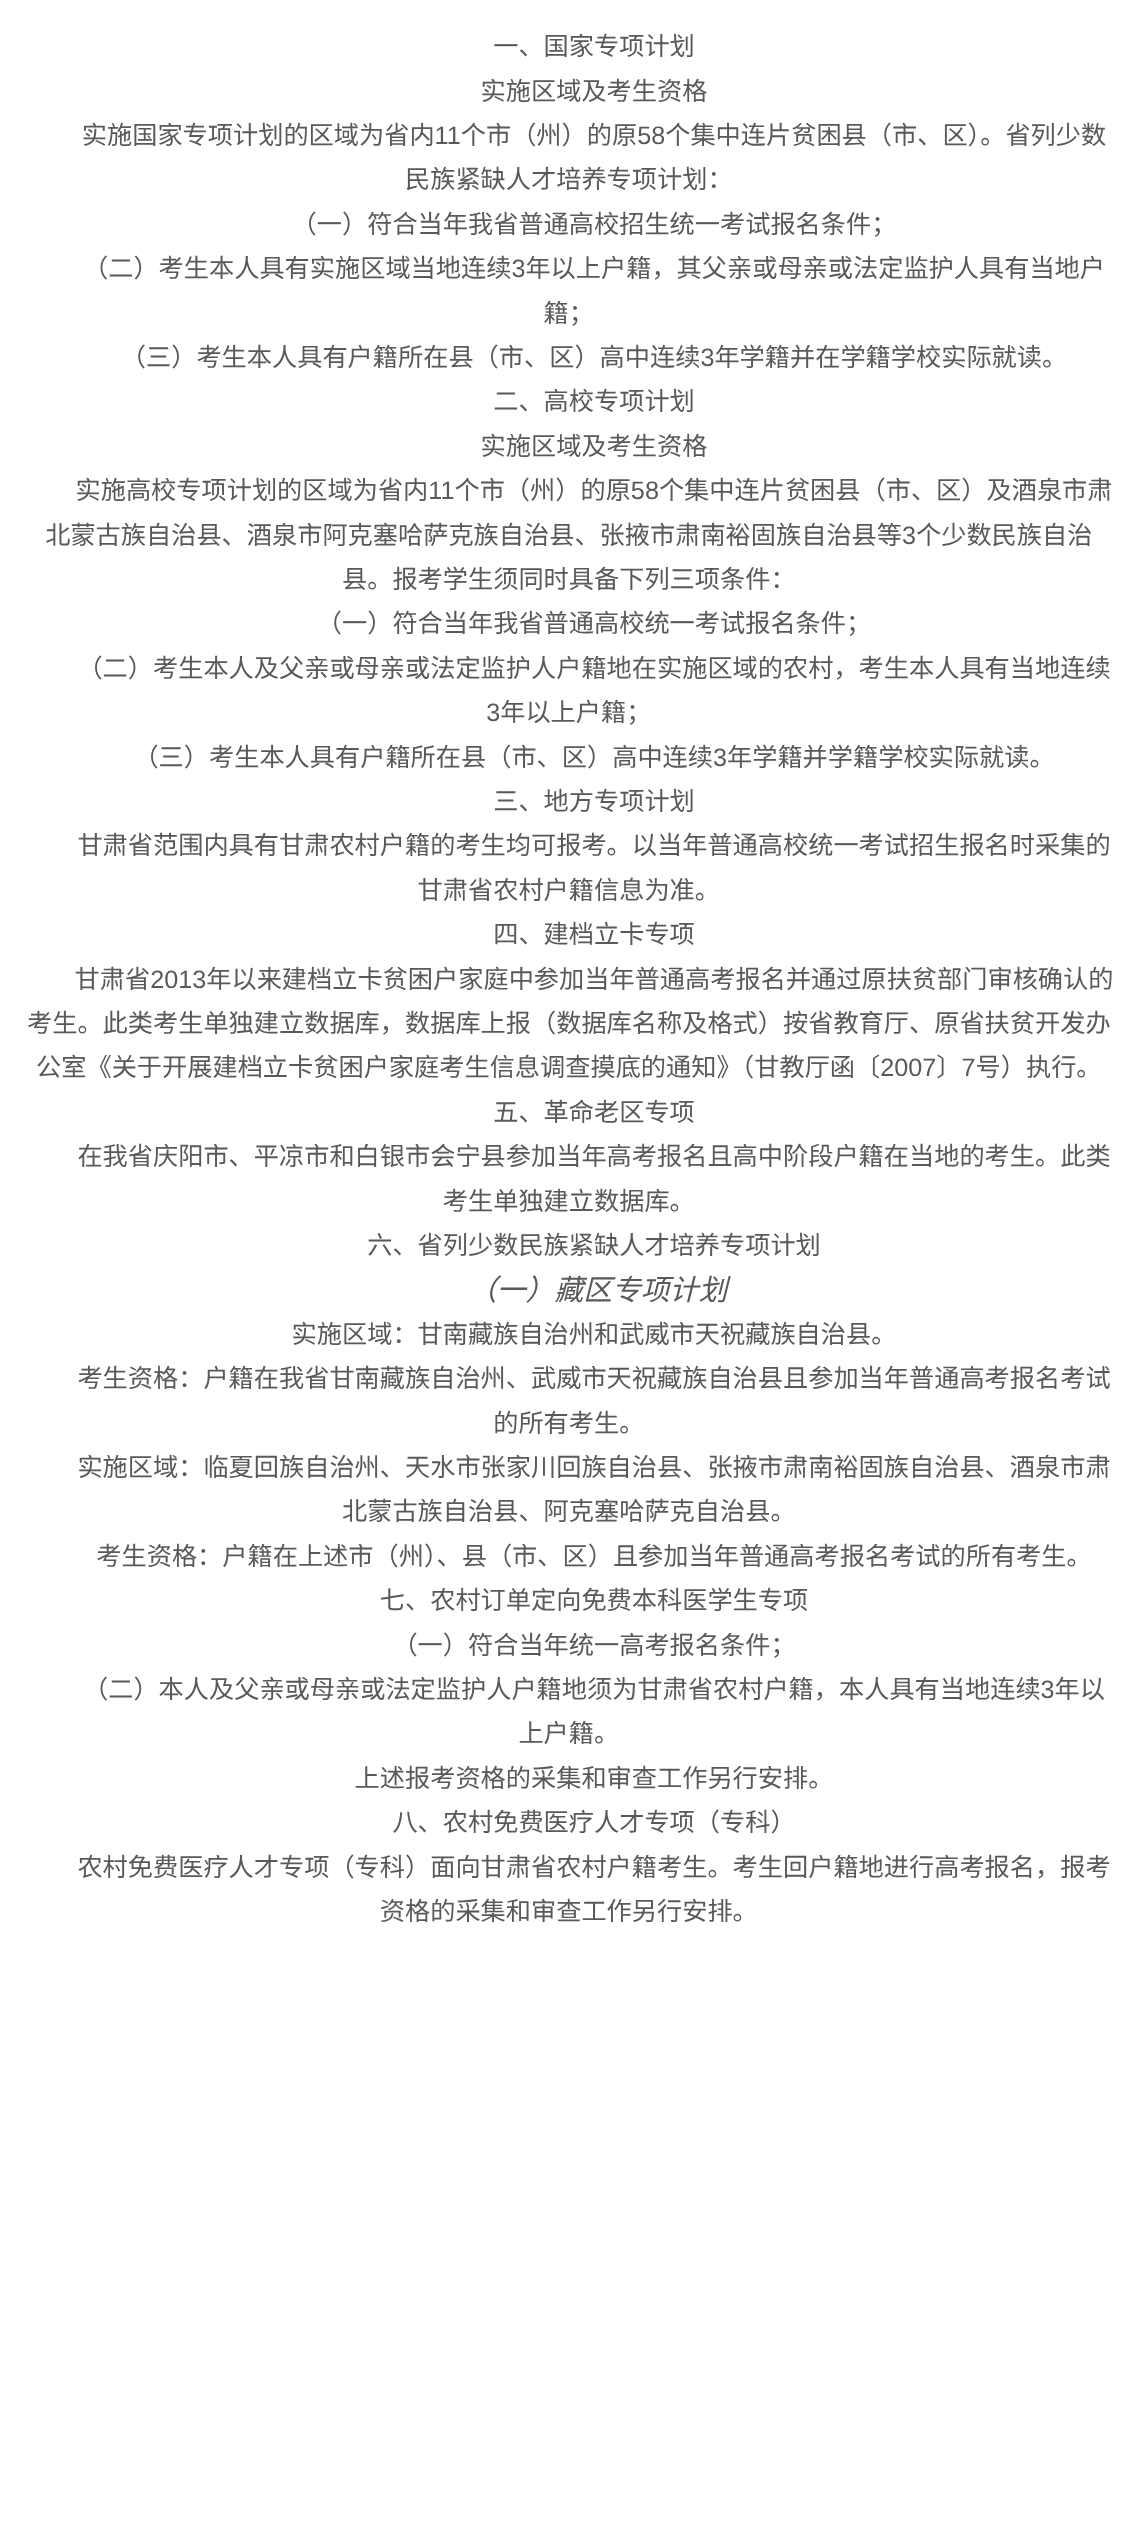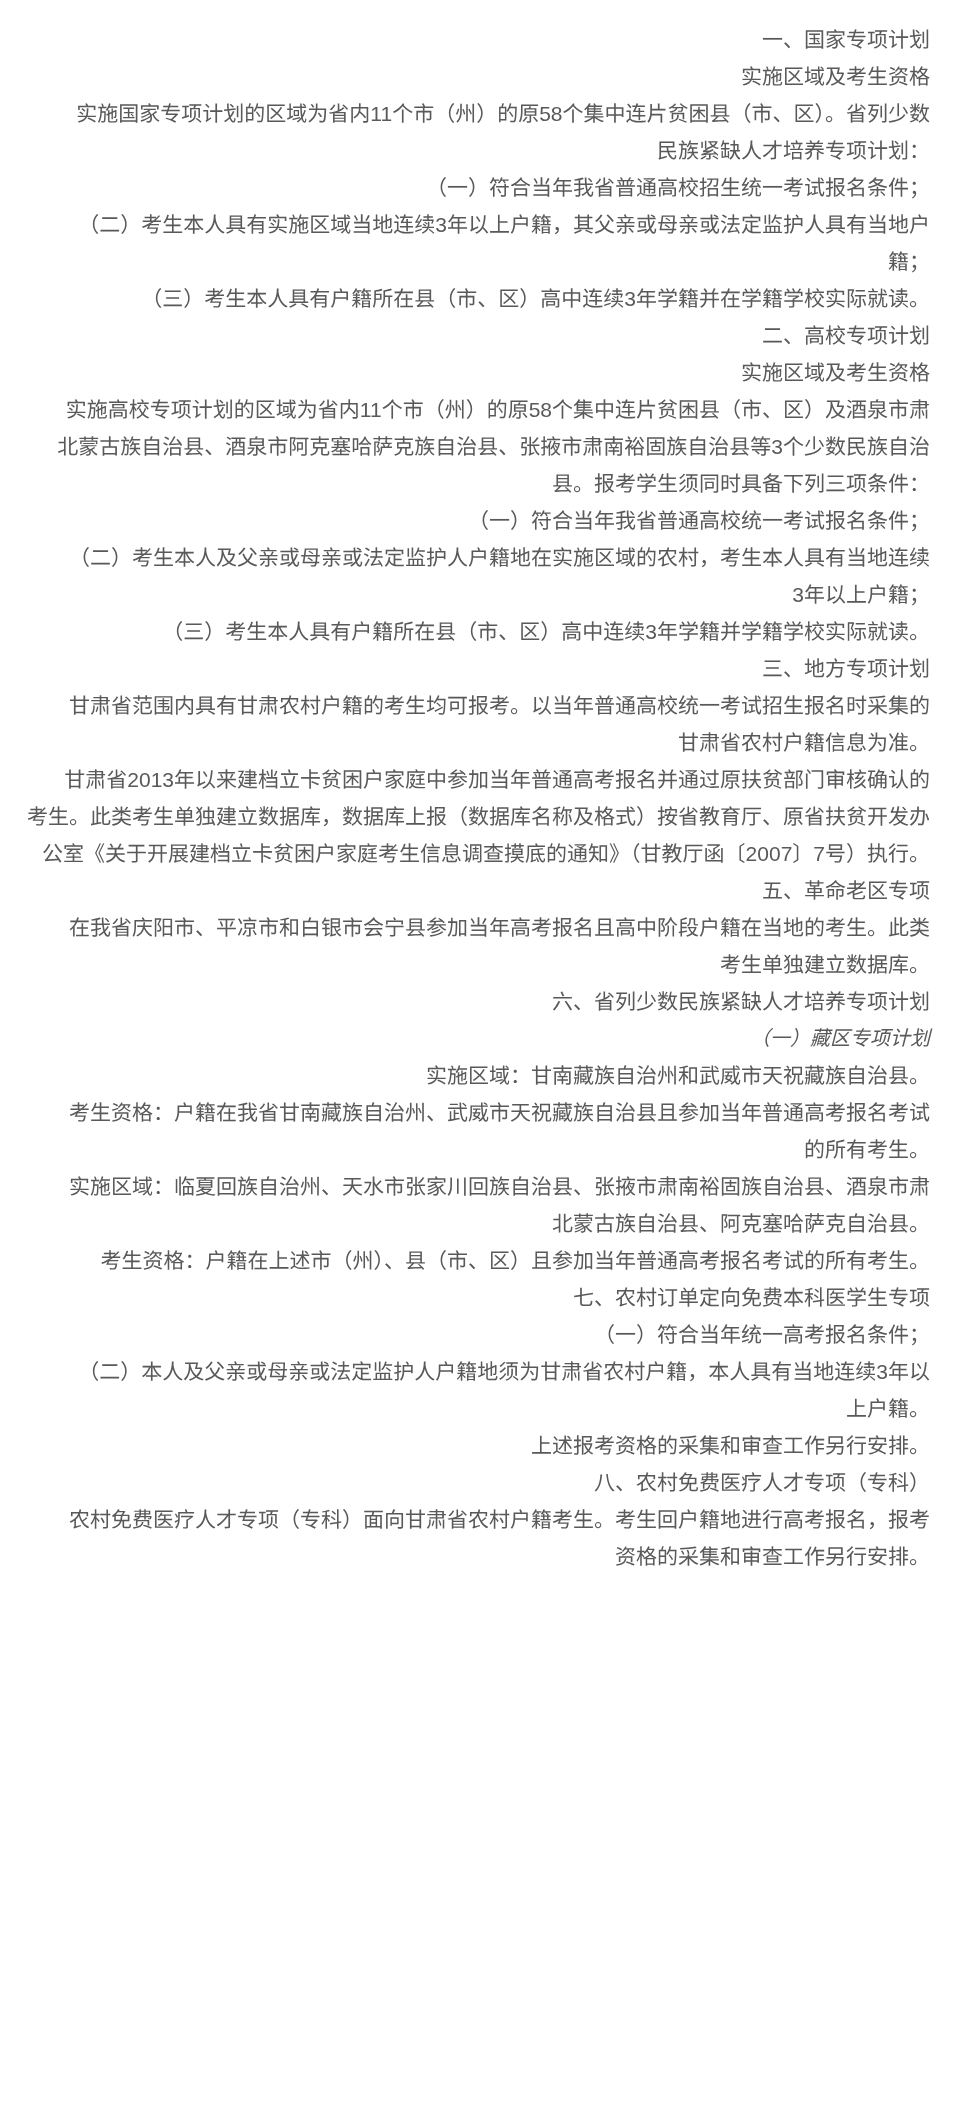--- a/index.html
+++ b/index.html
@@ -12,52 +12,53 @@
     min-height: 2107px;
     font-family: "Liberation Sans", sans-serif;
   }
   .doc {
     box-sizing: border-box;
     width: 956px;
     padding: 21px 26px 0 18px;
     color: #595959;
     font-size: 21px;
     line-height: 37px;
-    text-align: right;
+    text-align: center;
   }
   .doc p {
     margin: 0;
     text-indent: 2em;
     word-break: break-all;
     overflow-wrap: break-word;
   }
   .doc p.kai {
     font-family: "DejaVu Serif", serif;
     font-style: italic;
-    font-size: 20px;
+    font-size: 24px;
   }
 </style>
 </head>
 <body>
 
 <div class="doc">
   <p>一、国家专项计划</p>
   <p>实施区域及考生资格</p>
   <p>实施国家专项计划的区域为省内11个市（州）的原58个集中连片贫困县（市、区）。省列少数民族紧缺人才培养专项计划：</p>
   <p>（一）符合当年我省普通高校招生统一考试报名条件；</p>
   <p>（二）考生本人具有实施区域当地连续3年以上户籍，其父亲或母亲或法定监护人具有当地户籍；</p>
   <p>（三）考生本人具有户籍所在县（市、区）高中连续3年学籍并在学籍学校实际就读。</p>
   <p>二、高校专项计划</p>
   <p>实施区域及考生资格</p>
   <p>实施高校专项计划的区域为省内11个市（州）的原58个集中连片贫困县（市、区）及酒泉市肃北蒙古族自治县、酒泉市阿克塞哈萨克族自治县、张掖市肃南裕固族自治县等3个少数民族自治县。报考学生须同时具备下列三项条件：</p>
   <p>（一）符合当年我省普通高校统一考试报名条件；</p>
   <p>（二）考生本人及父亲或母亲或法定监护人户籍地在实施区域的农村，考生本人具有当地连续3年以上户籍；</p>
   <p>（三）考生本人具有户籍所在县（市、区）高中连续3年学籍并学籍学校实际就读。</p>
   <p>三、地方专项计划</p>
   <p>甘肃省范围内具有甘肃农村户籍的考生均可报考。以当年普通高校统一考试招生报名时采集的甘肃省农村户籍信息为准。</p>
+  <p>四、建档立卡专项</p>
   <p>甘肃省2013年以来建档立卡贫困户家庭中参加当年普通高考报名并通过原扶贫部门审核确认的考生。此类考生单独建立数据库，数据库上报（数据库名称及格式）按省教育厅、原省扶贫开发办公室《关于开展建档立卡贫困户家庭考生信息调查摸底的通知》（甘教厅函〔2007〕7号）执行。</p>
   <p>五、革命老区专项</p>
   <p>在我省庆阳市、平凉市和白银市会宁县参加当年高考报名且高中阶段户籍在当地的考生。此类考生单独建立数据库。</p>
   <p>六、省列少数民族紧缺人才培养专项计划</p>
   <p class="kai">（一）藏区专项计划</p>
   <p>实施区域：甘南藏族自治州和武威市天祝藏族自治县。</p>
   <p>考生资格：户籍在我省甘南藏族自治州、武威市天祝藏族自治县且参加当年普通高考报名考试的所有考生。</p>
   <p>实施区域：临夏回族自治州、天水市张家川回族自治县、张掖市肃南裕固族自治县、酒泉市肃北蒙古族自治县、阿克塞哈萨克自治县。</p>
   <p>考生资格：户籍在上述市（州）、县（市、区）且参加当年普通高考报名考试的所有考生。</p>
   <p>七、农村订单定向免费本科医学生专项</p>

